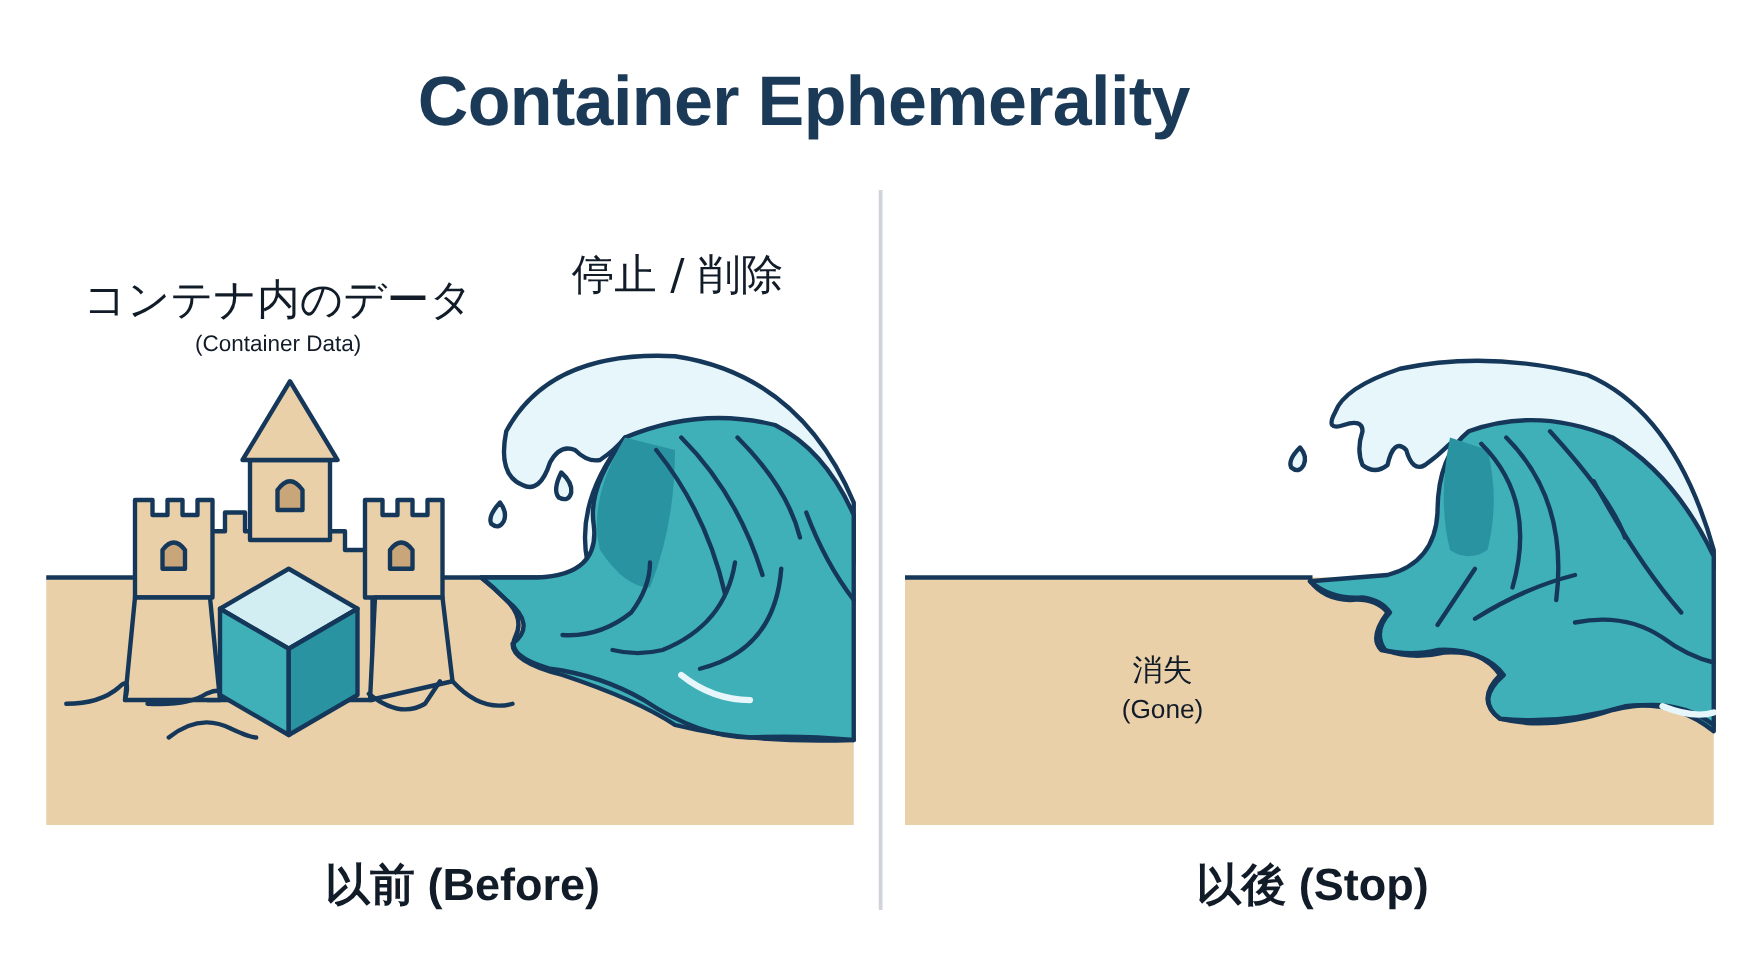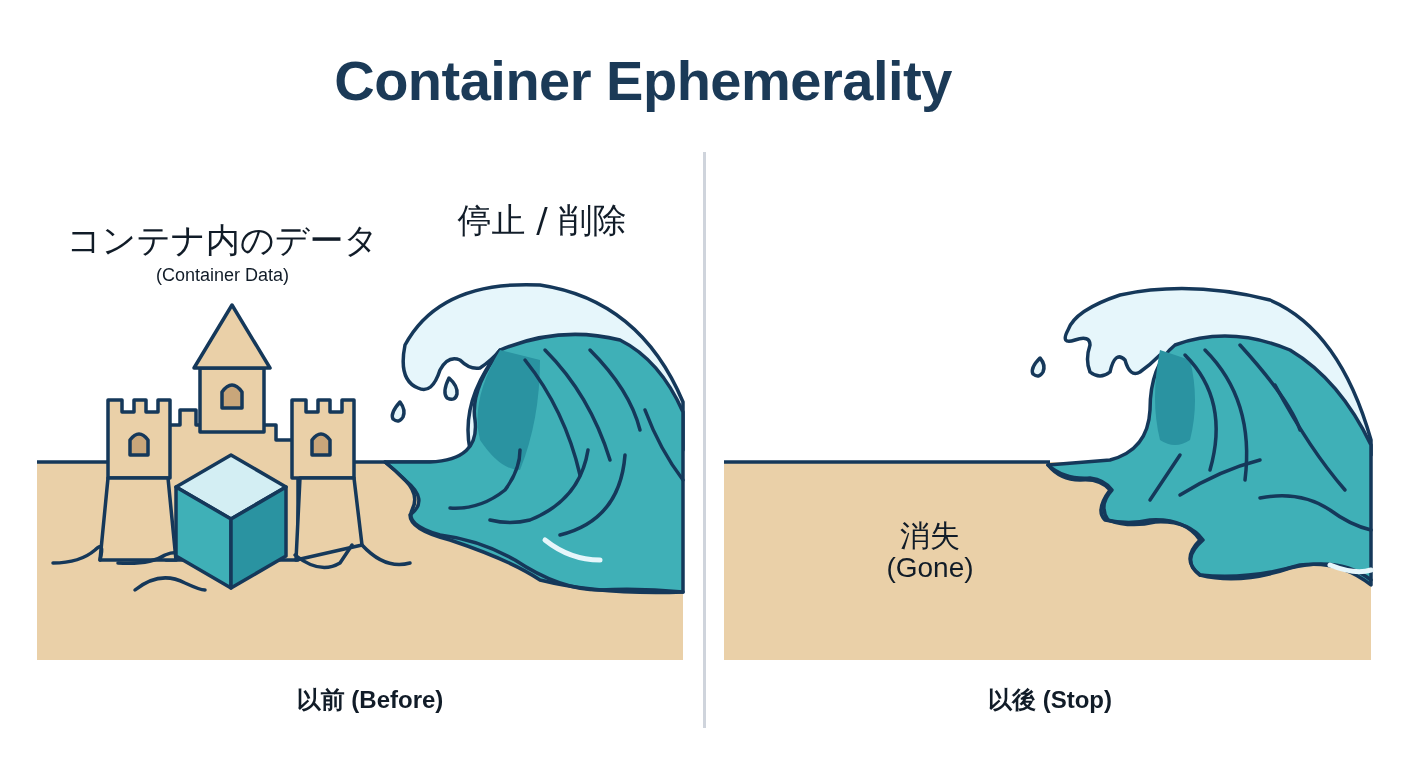--- a/index.html
+++ b/index.html
@@ -21,24 +21,24 @@
     .label { position: absolute; text-align: center; color: #111c28; }
     .label .jp { font-weight: normal; font-family: "DejaVu Sans", sans-serif; }
     .label .en { font-family: "Liberation Sans", sans-serif; }
     .lbl-data { left: 50px; top: 220px; width: 345px; }
     .lbl-data .jp { font-size: 34px; line-height: 40px; }
     .lbl-data .en { font-size: 18px; line-height: 30px; }
     .lbl-stop { left: 432px; top: 200px; width: 220px; }
     .lbl-stop .jp { font-size: 34px; line-height: 40px; }
     .lbl-stop .en { font-size: 22px; line-height: 30px; }
     .lbl-gone { left: 860px; top: 518px; width: 140px; }
-    .lbl-gone .jp { font-size: 30px; line-height: 36px; }
-    .lbl-gone .en { font-size: 28px; line-height: 28px; }
+    .lbl-gone .jp { font-size: 24px; line-height: 36px; }
+    .lbl-gone .en { font-size: 21px; line-height: 28px; }
     .caption {
-      position: absolute; top: 684px; font-weight: bold; font-size: 24px;
+      position: absolute; top: 684px; font-weight: bold; font-size: 36px;
       color: #111c28; text-align: center;
     }
     .caption .jp { font-family: "DejaVu Sans", sans-serif; }
     .cap-before { left: 200px; width: 340px; }
     .cap-after  { left: 880px; width: 340px; }
   </style>
 </head>
 <body>
 
 <div class="title">Container Ephemerality</div>

